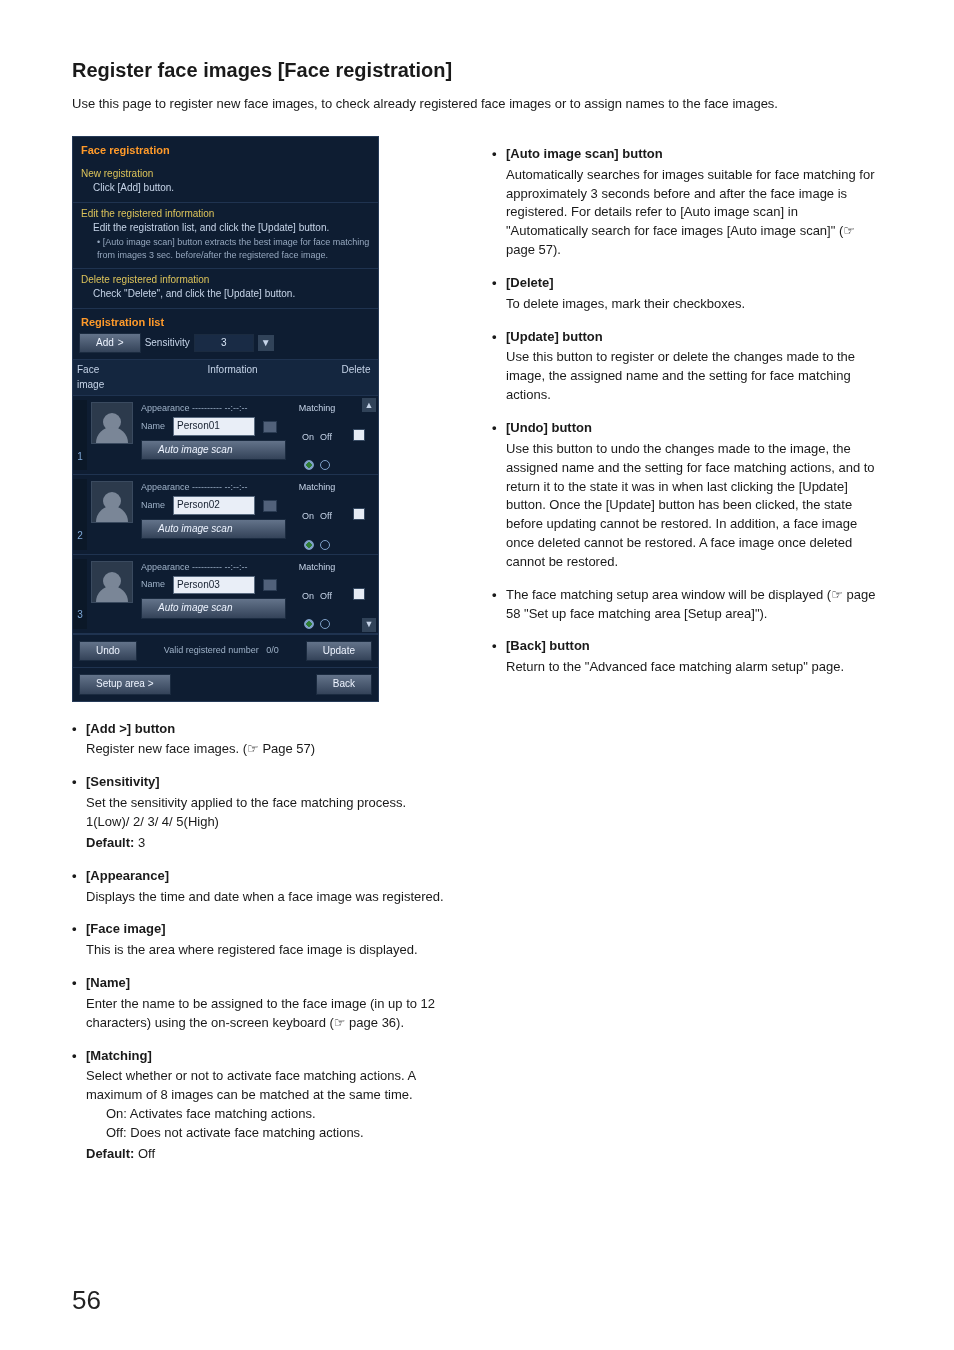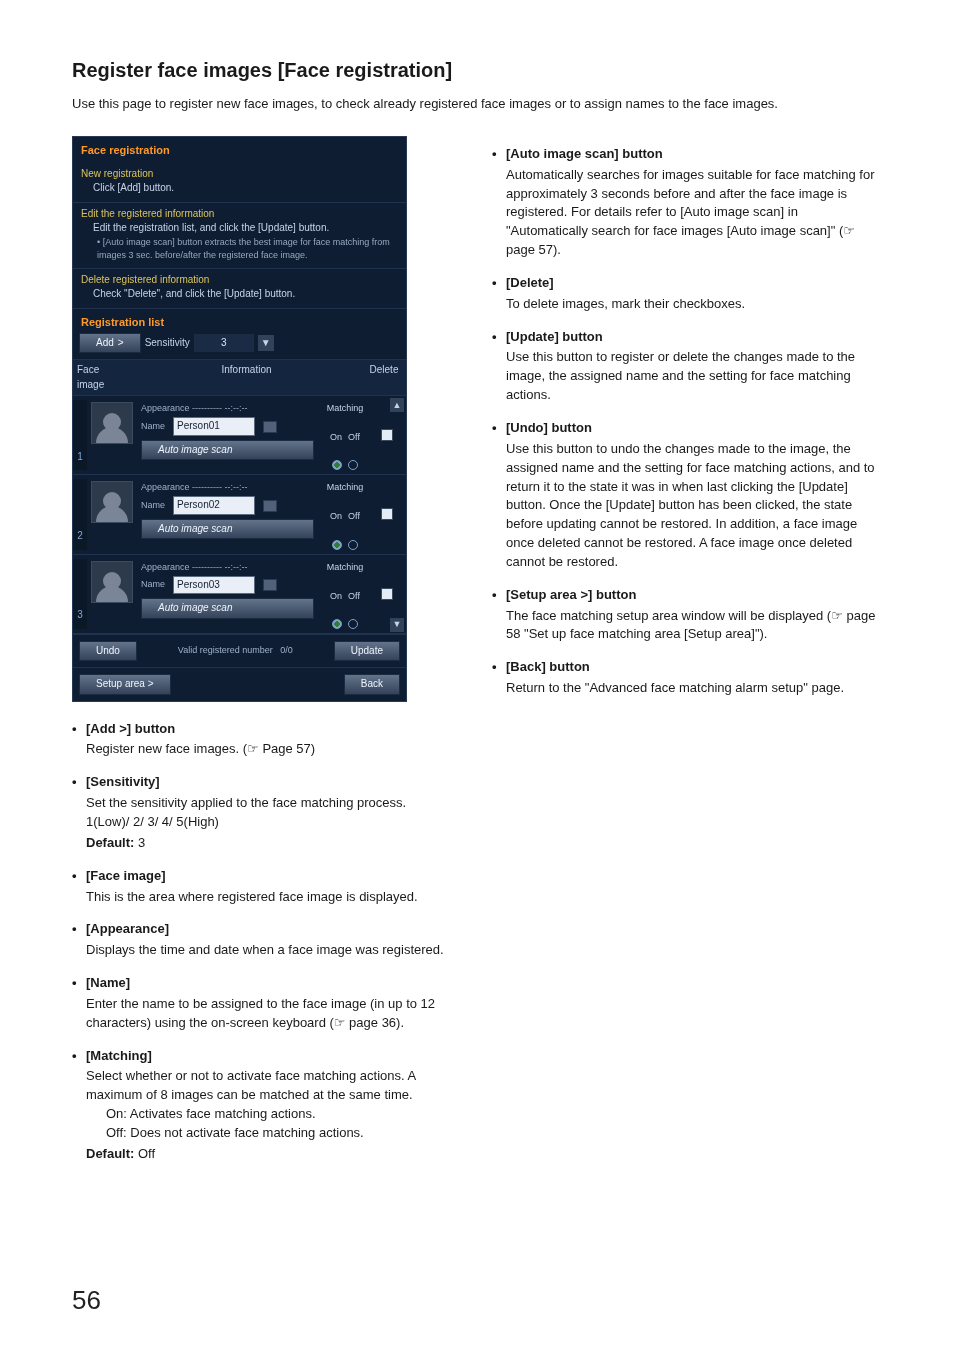--- a/index.html
+++ b/index.html
@@ -18,21 +18,21 @@
     font-weight: bold;
     margin: 0 0 10px 0;
   }
   .intro { margin-bottom: 22px; }
   .cols { display: flex; gap: 32px; }
   .col-left { width: 388px; flex: 0 0 388px; }
   .col-right { flex: 1; }
 
   
   .panel {
-    width: 335px;
+    width: 307px;
     background: #0e1d32;
     border: 1px solid #263a57;
     color: #c6d4e8;
     font-size: 10px;
     margin-bottom: 18px;
   }
   .panel-title {
     color: #ff9a2a;
     font-weight: bold;
     padding: 6px 8px 4px 8px;
@@ -281,26 +281,26 @@
         <li>
           <div class="item-title">[Add &gt;] button</div>
           <div class="item-body">Register new face images. (☞ Page 57)</div>
         </li>
         <li>
           <div class="item-title">[Sensitivity]</div>
           <div class="item-body">Set the sensitivity applied to the face matching process.<br>1(Low)/ 2/ 3/ 4/ 5(High)</div>
           <div class="item-default"><span class="dlabel">Default:</span> 3</div>
         </li>
         <li>
+          <div class="item-title">[Appearance]</div>
+          <div class="item-body">Displays the time and date when a face image was registered.</div>
+        </li>
+        <li>
           <div class="item-title">[Face image]</div>
           <div class="item-body">This is the area where registered face image is displayed.</div>
-        </li>
-        <li>
-          <div class="item-title">[Appearance]</div>
-          <div class="item-body">Displays the time and date when a face image was registered.</div>
         </li>
         <li>
           <div class="item-title">[Name]</div>
           <div class="item-body">Enter the name to be assigned to the face image (in up to 12 characters) using the on-screen keyboard (☞ page 36).</div>
         </li>
         <li>
           <div class="item-title">[Matching]</div>
           <div class="item-body">Select whether or not to activate face matching actions. A maximum of 8 images can be matched at the same time.</div>
           <div class="sub-indent">On: Activates face matching actions.</div>
           <div class="sub-indent">Off: Does not activate face matching actions.</div>
@@ -321,21 +321,20 @@
         </li>
         <li>
           <div class="item-title">[Update] button</div>
           <div class="item-body">Use this button to register or delete the changes made to the image, the assigned name and the setting for face matching actions.</div>
         </li>
         <li>
           <div class="item-title">[Undo] button</div>
           <div class="item-body">Use this button to undo the changes made to the image, the assigned name and the setting for face matching actions, and to return it to the state it was in when last clicking the [Update] button. Once the [Update] button has been clicked, the state before updating cannot be restored. In addition, a face image once deleted cannot be restored. A face image once deleted cannot be restored.</div>
         </li>
         <li>
-          <div class="item-title">[Setup area &gt;] button</div>
           <div class="item-body">The face matching setup area window will be displayed (☞ page 58 "Set up face matching area [Setup area]").</div>
         </li>
         <li>
           <div class="item-title">[Back] button</div>
           <div class="item-body">Return to the "Advanced face matching alarm setup" page.</div>
         </li>
       </ul>
   </div>
 </div>
 

